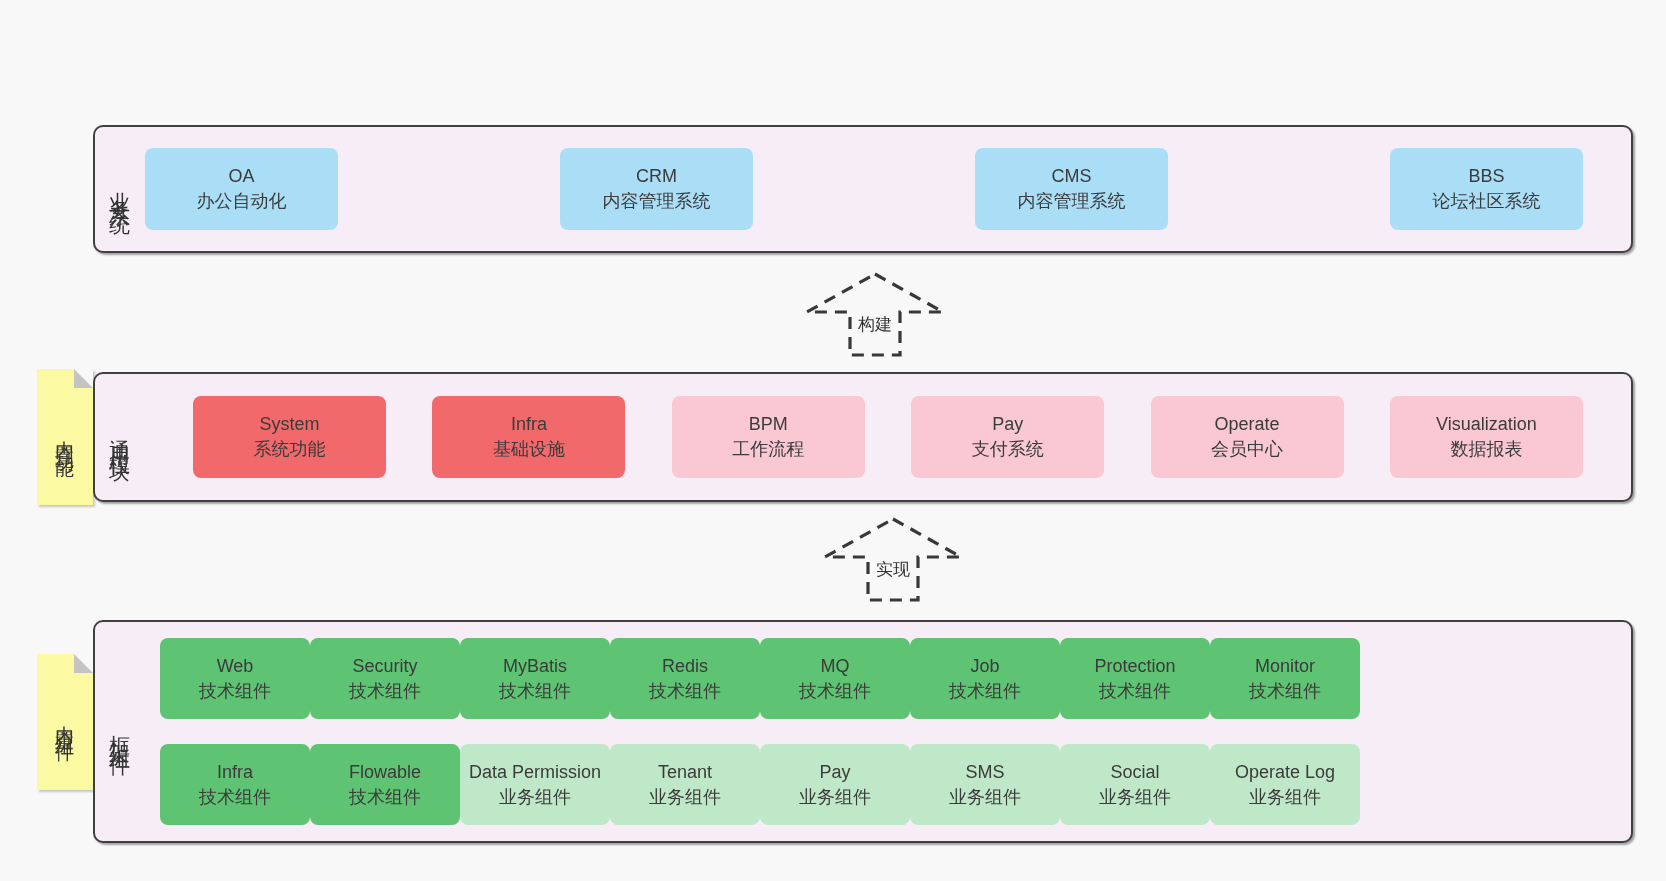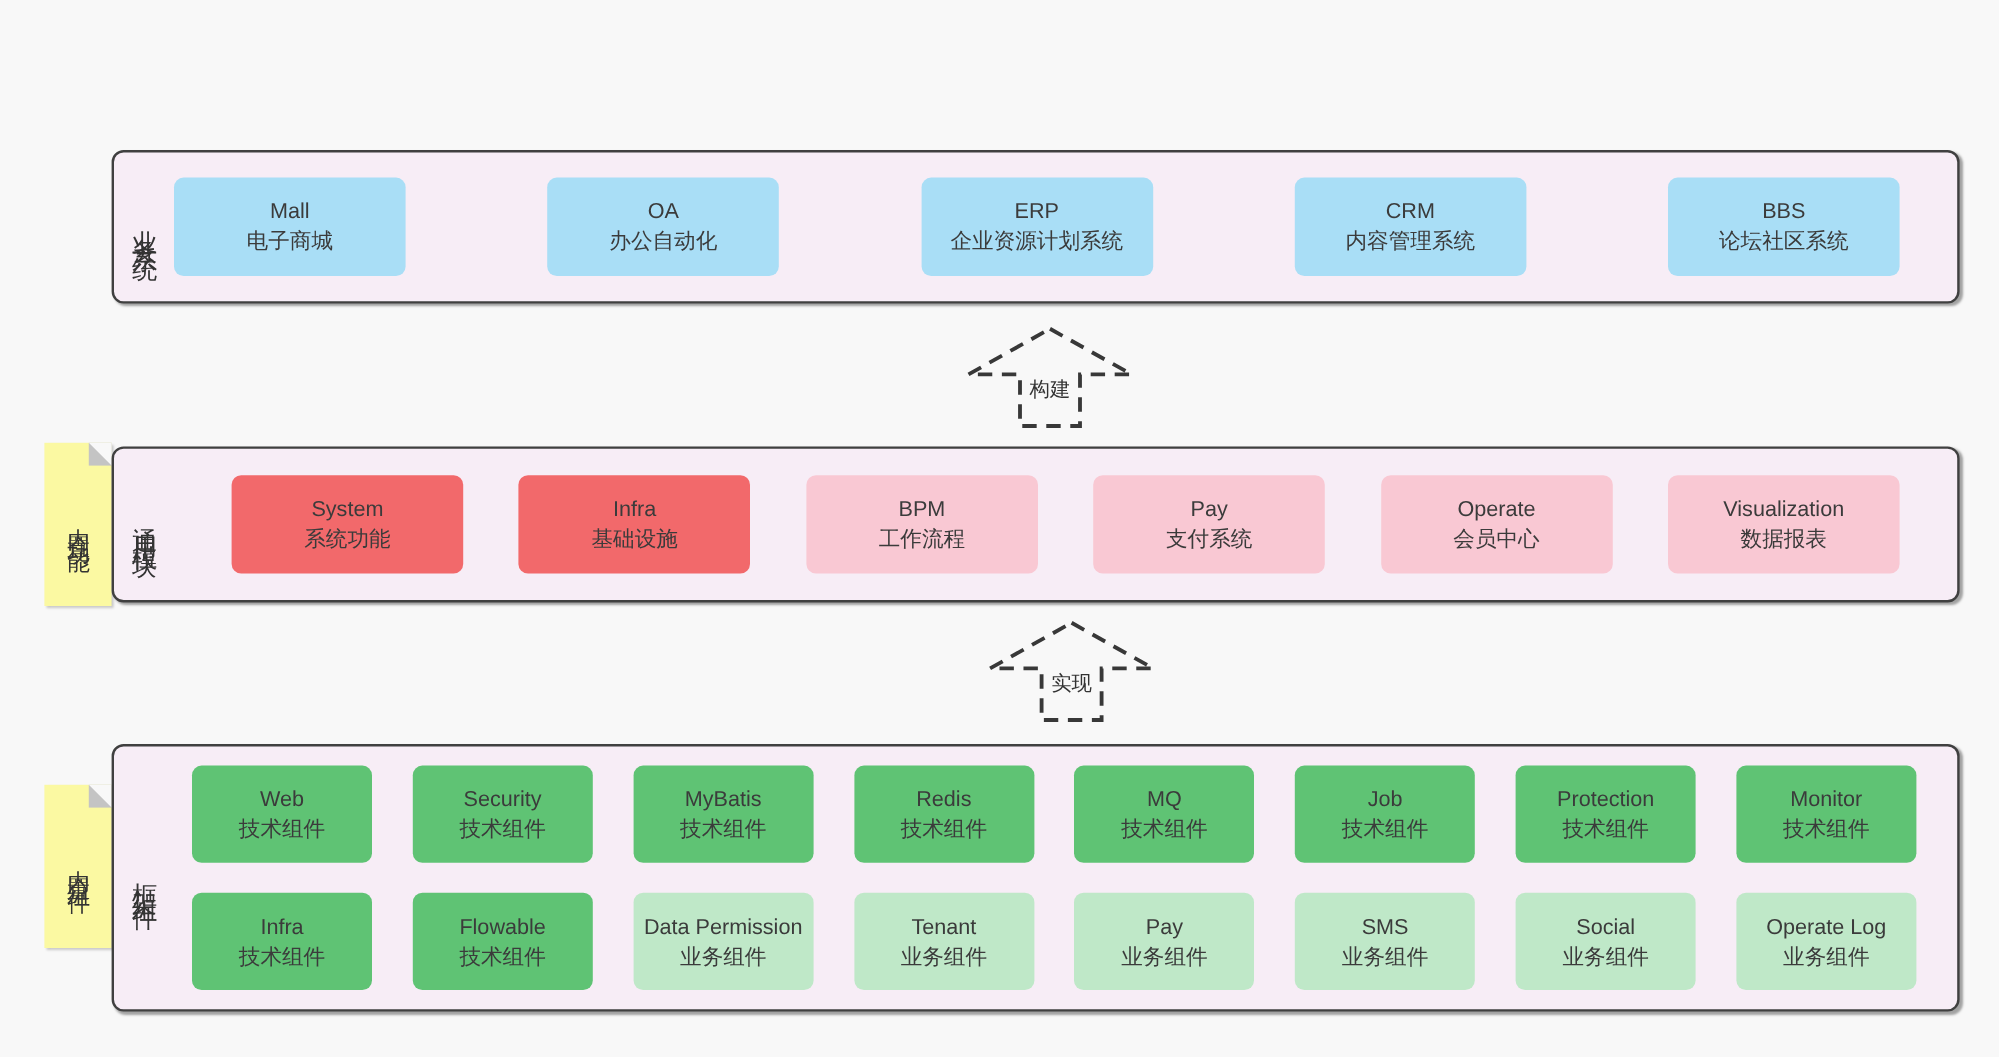--- a/index.html
+++ b/index.html
@@ -29,21 +29,21 @@
   }
 
   .boxes{
     flex:1;display:flex;align-items:center;justify-content:space-between;
     padding-right:48px;
   }
   .rows{
     flex:1;display:flex;flex-direction:column;justify-content:center;
     gap:25px;padding-right:34px;
   }
-  .rowline{display:flex;justify-content:space-between;padding-left:15px;}
+  .rowline{display:flex;justify-content:flex-start;padding-left:15px;}
 
   
   .box{
     border-radius:8px;display:flex;flex-direction:column;
     align-items:center;justify-content:center;text-align:center;
     font-size:18px;line-height:25px;color:#3b3b3b;
   }
   .w6{width:193px;height:82px;}
   .w8{width:150px;height:81px;}
   .blue{background:#a9def6;}
@@ -84,33 +84,29 @@
 </style>
 </head>
 <body>
 
 <div class="panel" id="panel-business">
   <div class="panel-label">
     <span>业务系统</span>
   </div>
   <div class="boxes">
     <div class="box w6 blue">
-      <div class="t">Mall</div>
-      <div class="s">电子商城</div>
-    </div>
-    <div class="box w6 blue">
       <div class="t">OA</div>
       <div class="s">办公自动化</div>
     </div>
     <div class="box w6 blue">
-      <div class="t">ERP</div>
-      <div class="s">企业资源计划系统</div>
-    </div>
-    <div class="box w6 blue">
       <div class="t">CRM</div>
+      <div class="s">内容管理系统</div>
+    </div>
+    <div class="box w6 blue">
+      <div class="t">CMS</div>
       <div class="s">内容管理系统</div>
     </div>
     <div class="box w6 blue">
       <div class="t">BBS</div>
       <div class="s">论坛社区系统</div>
     </div>
   </div>
 </div>
 
 <div class="uparrow" id="arrow-build">

